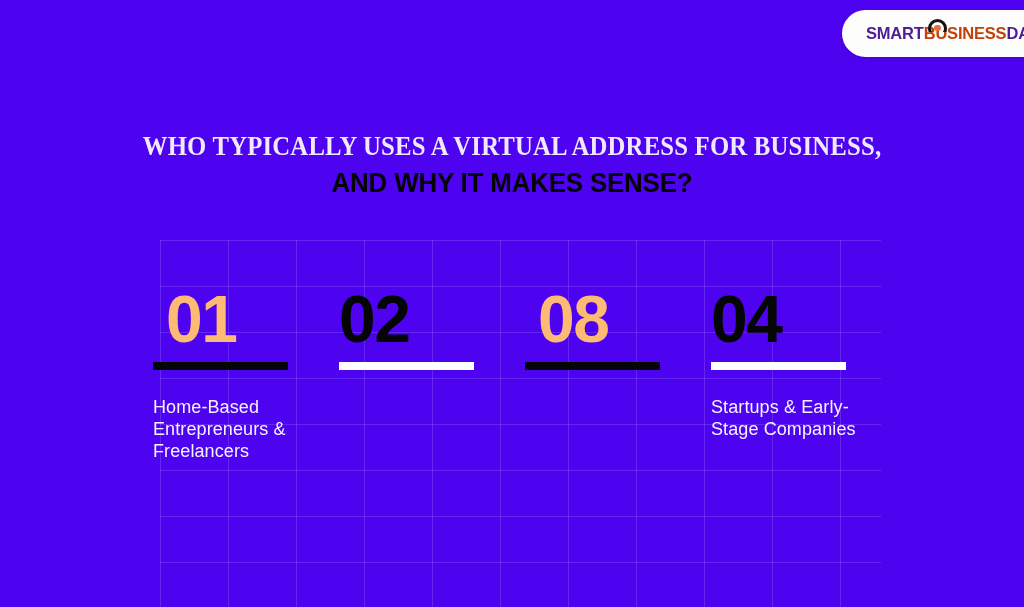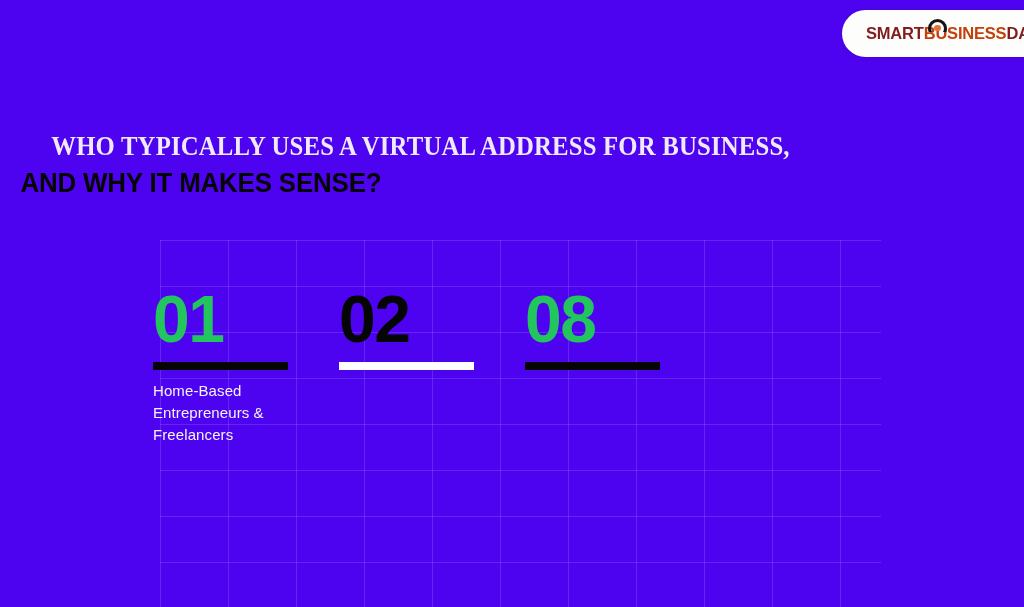--- a/index.html
+++ b/index.html
@@ -56,21 +56,21 @@
     display: flex;
     align-items: center;
   }
   .logo-word {
     font-family: "Liberation Sans", sans-serif;
     font-weight: 700;
     font-size: 16.5px;
     letter-spacing: -0.2px;
     line-height: 1;
   }
-  .logo-black { color: #7f1d1d; }
+  .logo-black { color: #4c1d95; }
   .logo-orange { color: #c2410c; }
 
   #logo-pin {
     position: absolute;
     left: 86px;
     top: 9px;
     width: 19px;
     height: 13px;
     overflow: hidden;
   }
@@ -93,20 +93,21 @@
     border-radius: 50%;
     background: #e8713a;
   }
 
   
   #title-block {
     position: absolute;
     top: 129px;
     left: 0;
     width: 1024px;
+    text-align: center;
   }
   #title-line-1 {
     font-family: "Liberation Serif", serif;
     font-weight: 700;
     font-size: 27.5px;
     line-height: 34px;
     letter-spacing: 0.2px;
     color: #efe9fb;
     transform: scaleX(0.9);
     transform-origin: center;
@@ -139,36 +140,36 @@
     position: relative;
   }
   .item-number {
     font-family: "Liberation Sans", sans-serif;
     font-weight: 700;
     font-size: 66px;
     line-height: 72px;
     letter-spacing: -1.5px;
     height: 72px;
   }
-  .item-number.white { color: #22c55e; }
+  .item-number.white { color: #fdba74; margin-left: 13px; }
   .item-number.black { color: #050505; }
 
   .item-bar {
     width: 135px;
     height: 8px;
     margin-top: 7px;
   }
   .item-bar.black { background: #050505; }
   .item-bar.white { background: #ffffff; }
 
   .item-label {
-    margin-top: 10px;
+    margin-top: 26px;
     font-family: "Liberation Sans", sans-serif;
     font-weight: 400;
-    font-size: 15px;
+    font-size: 18px;
     line-height: 22px;
     letter-spacing: 0.1px;
     color: #f6f3fd;
     width: 165px;
     white-space: pre-line;
   }
 </style>
 </head>
 <body>
 
@@ -206,16 +207,22 @@
     <div class="item">
       <div class="item-number black">02</div>
       <div class="item-bar white"></div>
     </div>
 
     <div class="item">
       <div class="item-number white">08</div>
       <div class="item-bar black"></div>
     </div>
 
+    <div class="item">
+      <div class="item-number black">04</div>
+      <div class="item-bar white"></div>
+      <div class="item-label">Startups &amp; Early-
+Stage Companies</div>
+    </div>
 
   </div>
 
 </div>
 
 </body></html>

